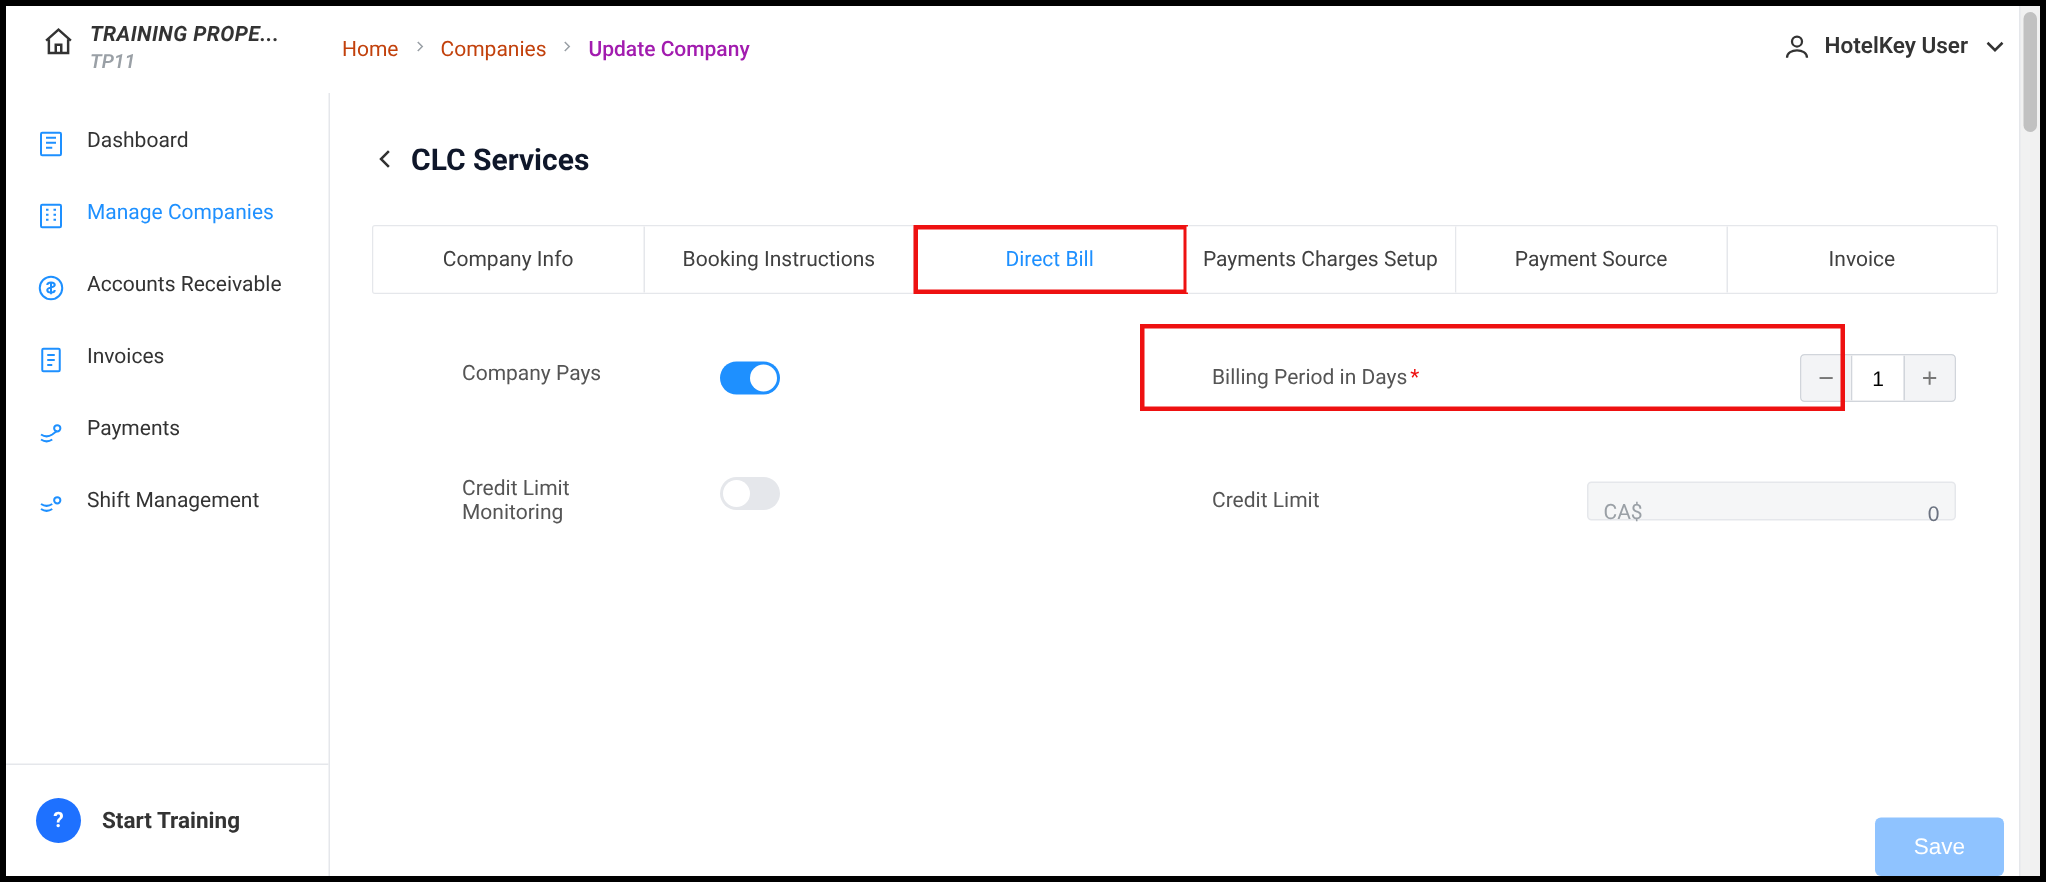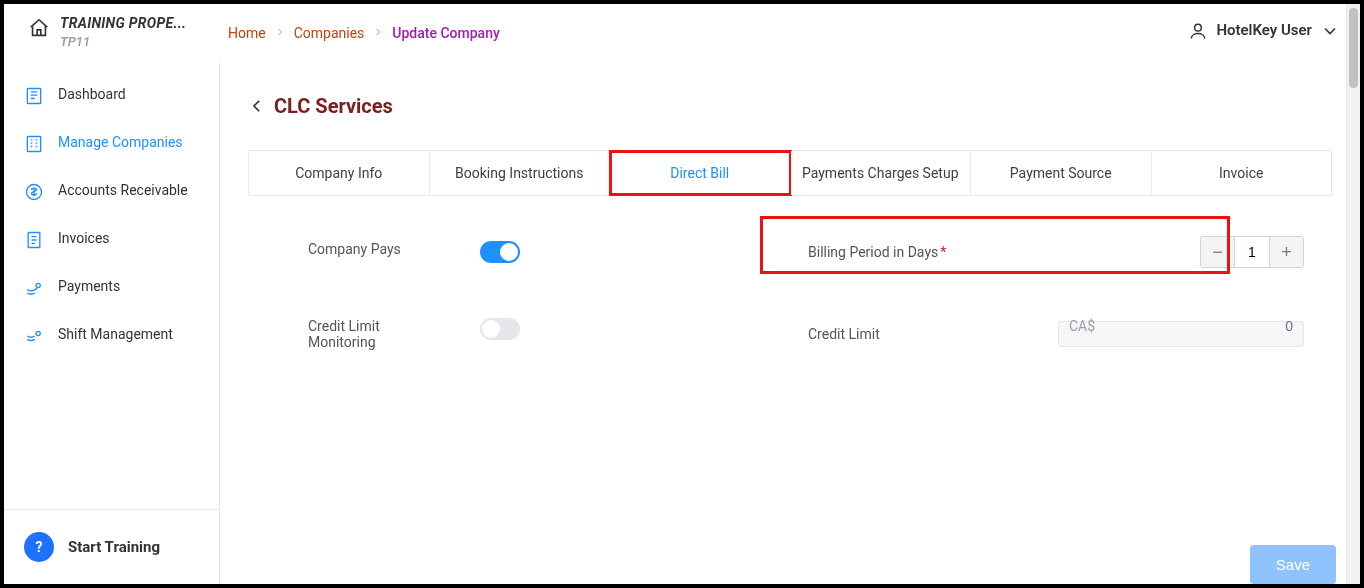--- a/index.html
+++ b/index.html
@@ -68,21 +68,21 @@
     display: flex; align-items: center; justify-content: center;
     font-weight: 700;
   }
   .start-training { font-weight: 700; font-size: 15px; cursor: pointer; }
   .main { flex: 1; display: flex; flex-direction: column; overflow: hidden; }
   .page-header {
     padding: 32px 28px 10px;
     display: flex; align-items: center; gap: 8px;
   }
   .page-header .back-chev { width: 18px; height: 18px; cursor: pointer; }
-  .page-header h1 { font-size: 20px; font-weight: 700; color: #7f1d1d; }
+  .page-header h1 { font-size: 20px; font-weight: 700; color: #0f172a; }
   .tabs-wrap { padding: 22px 28px 0; }
   .tabs {
     display: flex;
     border: 1px solid #e5e7eb;
     border-radius: 2px;
   }
   .tab {
     flex: 1;
     text-align: center;
     padding: 14px 8px;
@@ -129,21 +129,21 @@
     width: 34px; height: 30px; border: none; text-align: center;
     font-size: 14px; background: #fff;
   }
   .highlight-box {
     position: absolute;
     border: 3px solid #e11;
     pointer-events: none;
   }
   .credit-input {
     margin-left: auto;
-    display: flex; align-items: flex-end;
+    display: flex; align-items: flex-start;
     width: 246px; height: 18px;
     border: 1px solid #e5e7eb; border-radius: 3px;
     padding: 12px 10px;
     background: #f5f6f7;
     color: #9aa0a6;
   }
   .credit-input .prefix { font-size: 14px; }
   .credit-input input {
     flex: 1; border: none; background: transparent; text-align: right;
     font-size: 14px; color: #6b7280;

